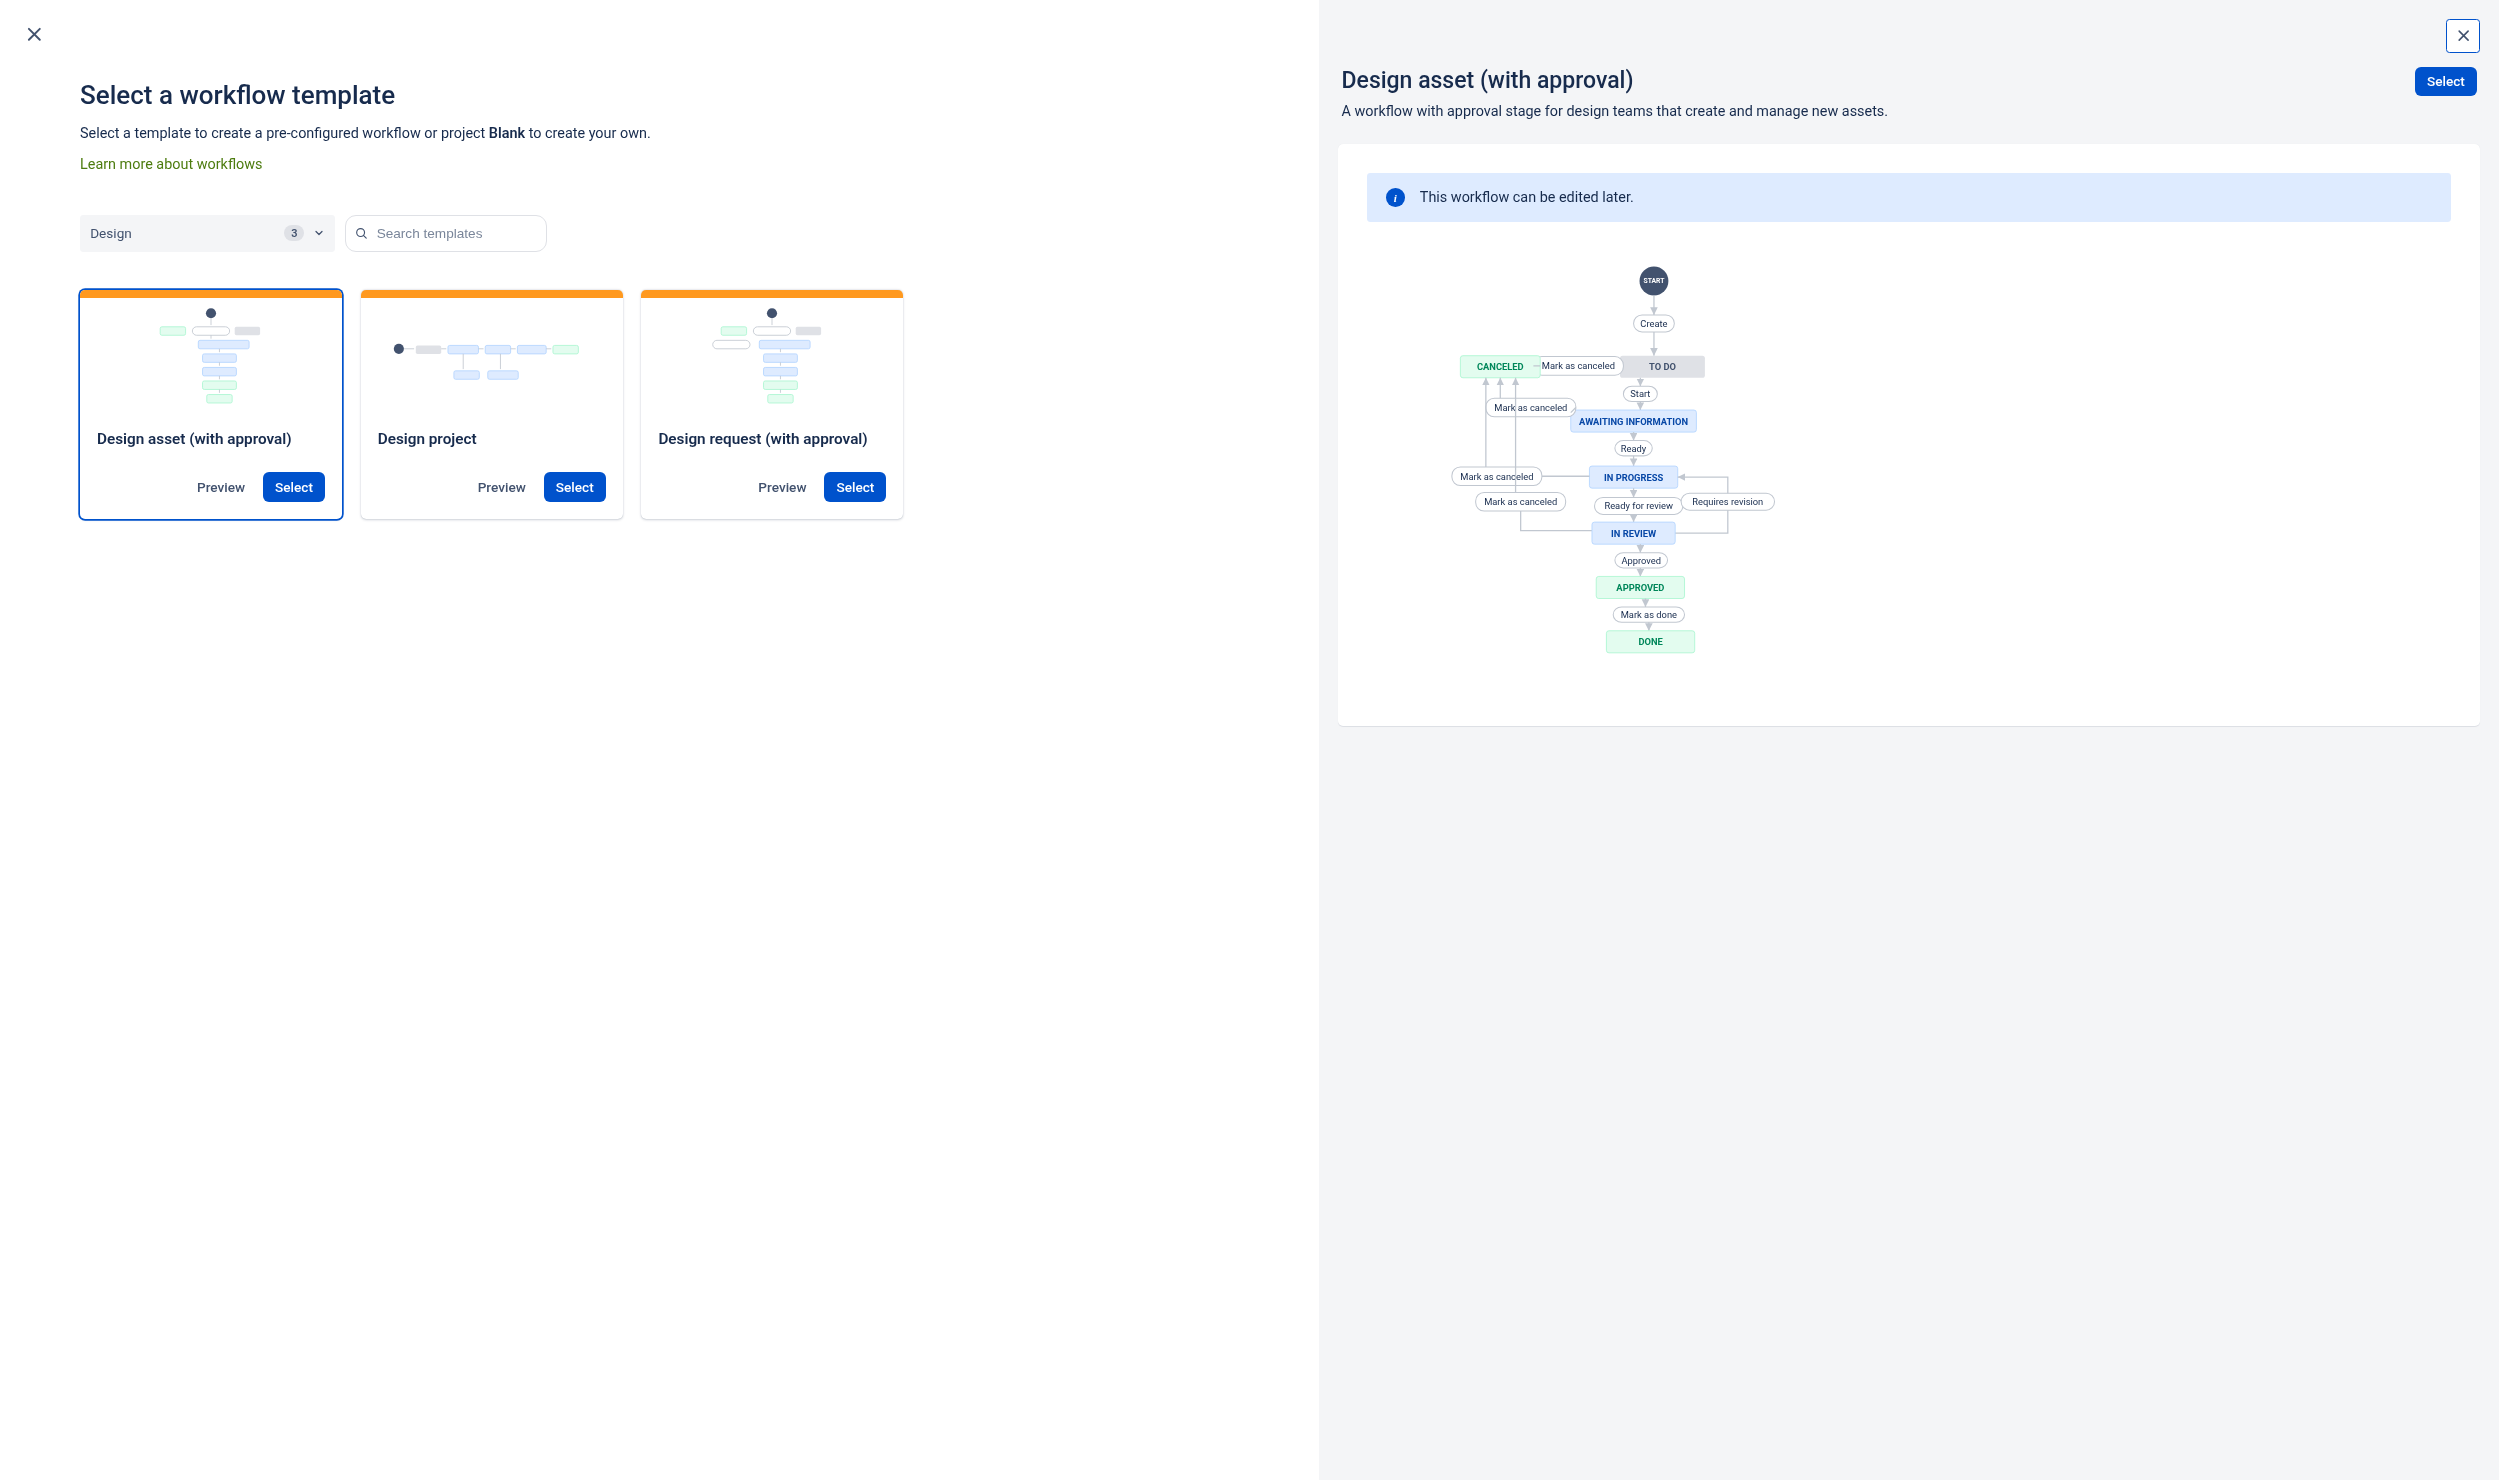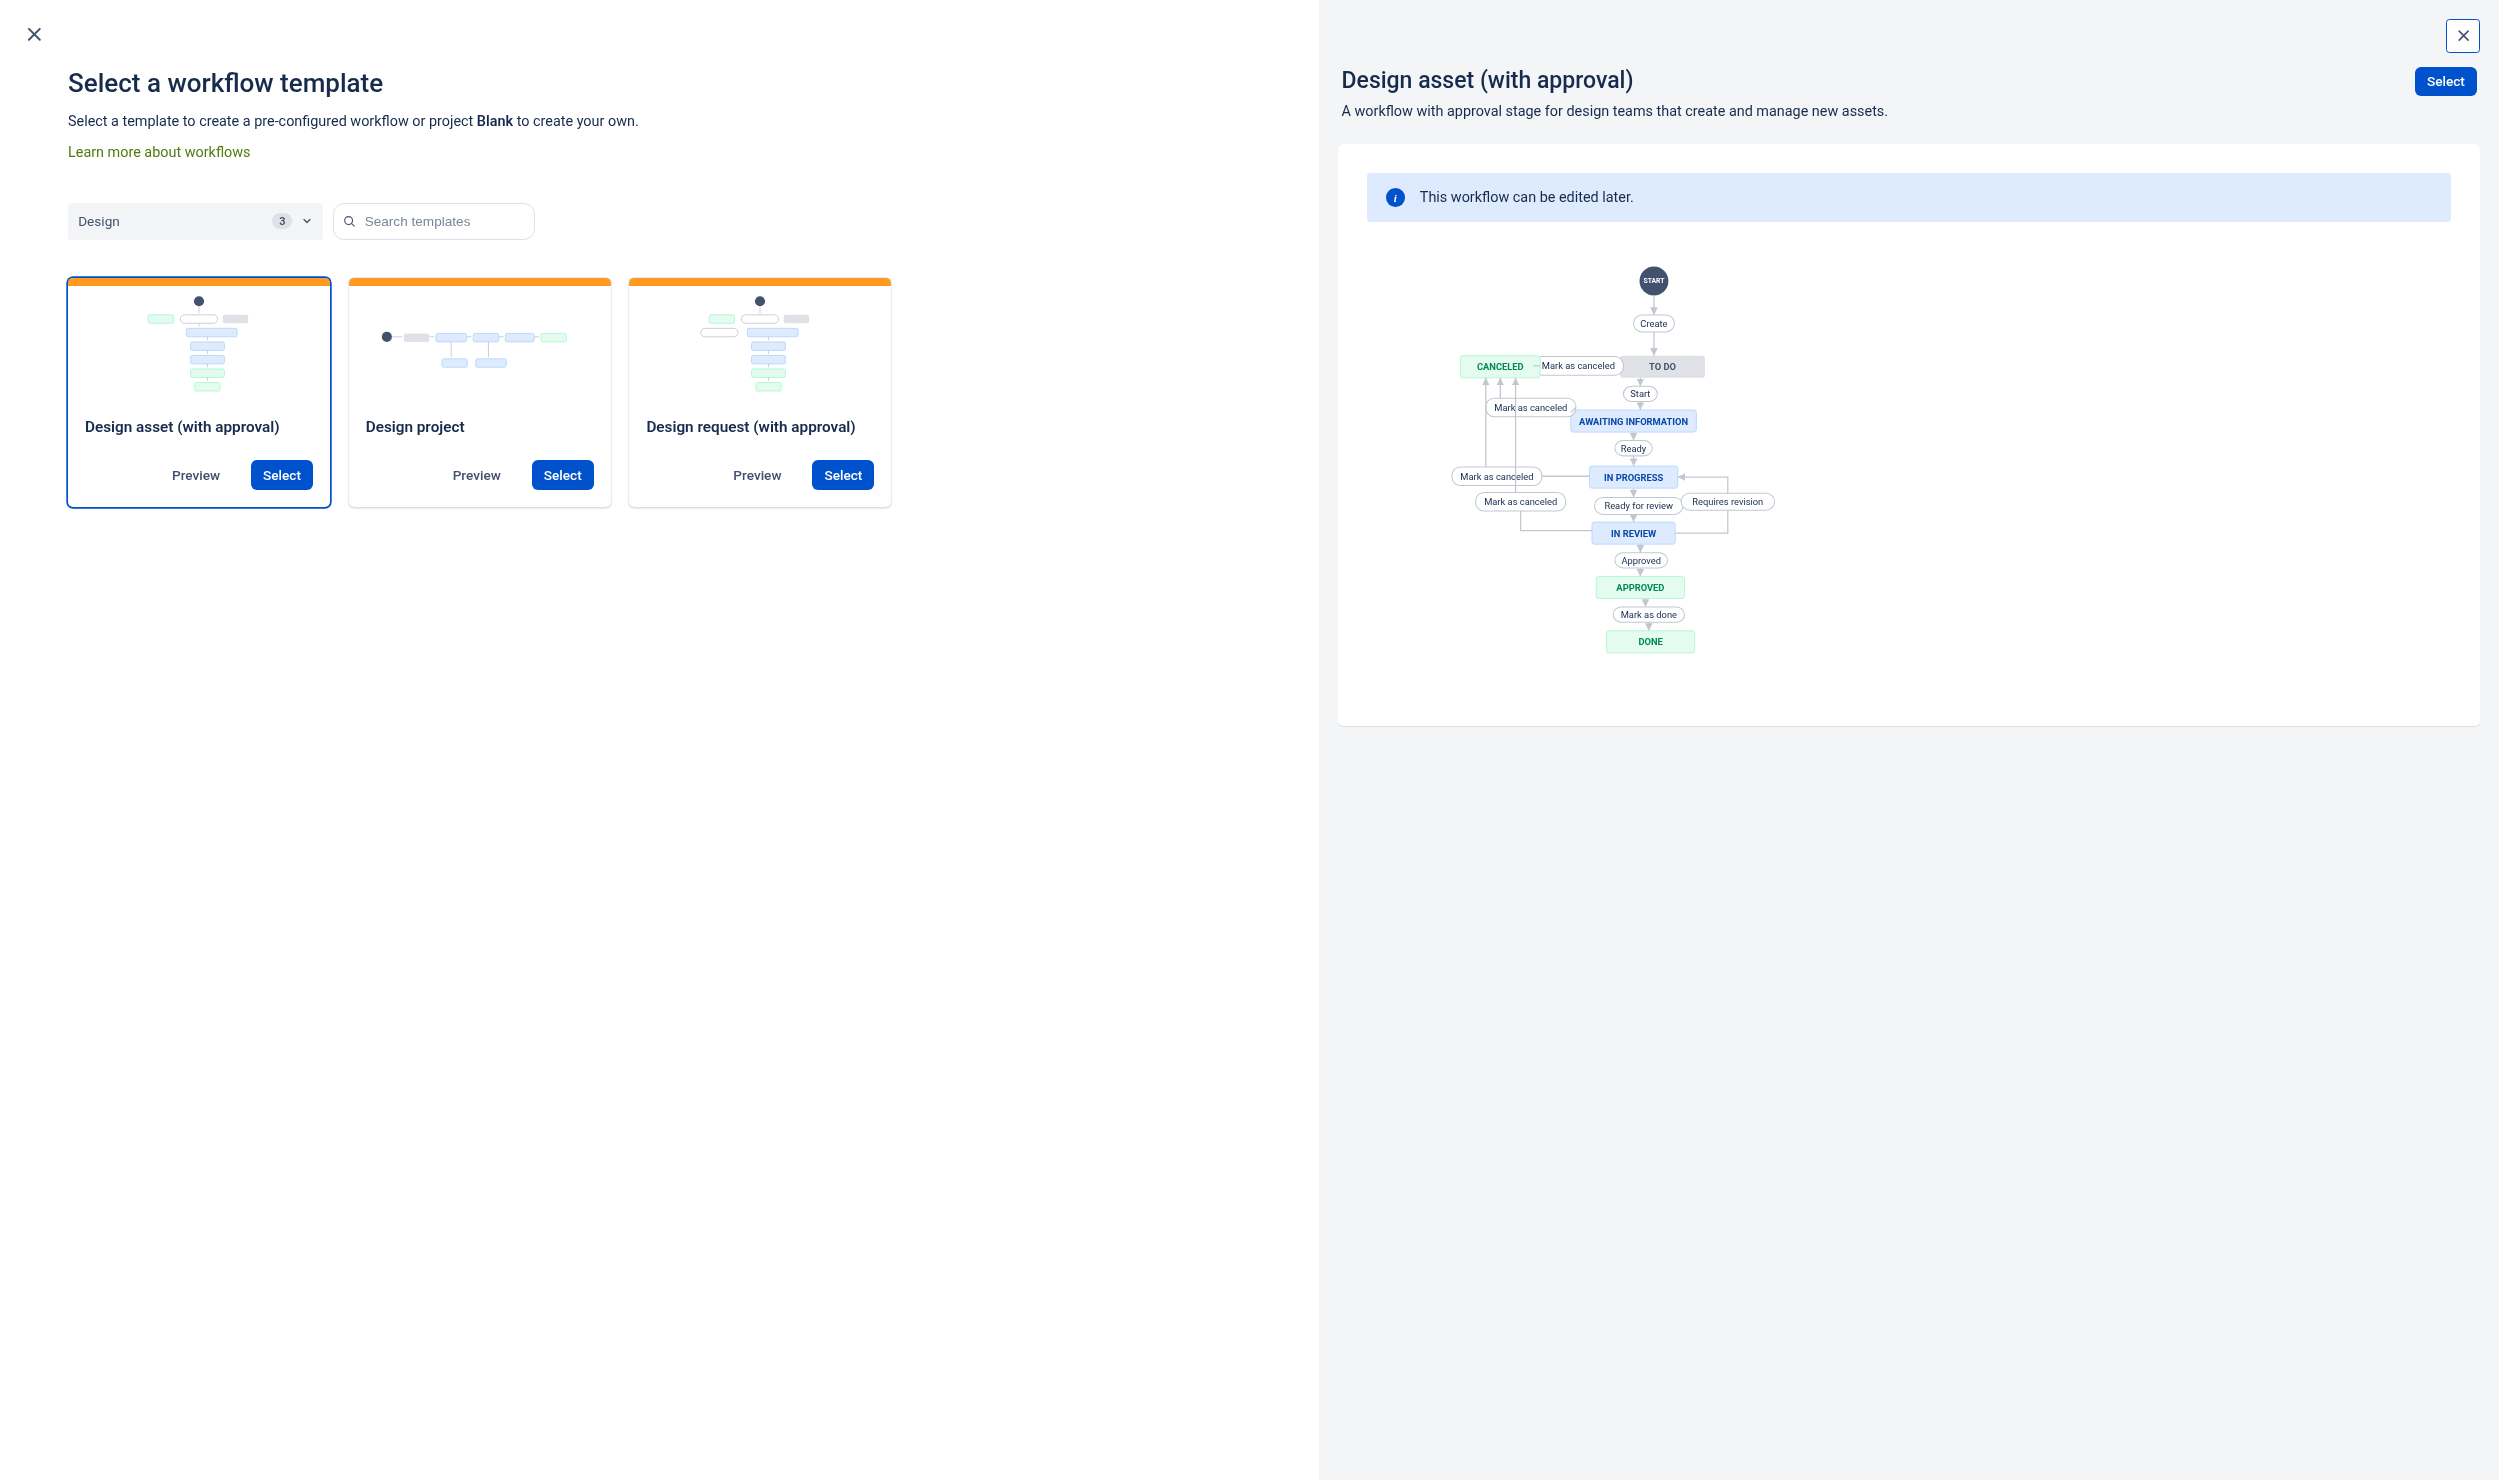--- a/index.html
+++ b/index.html
@@ -9,21 +9,21 @@
       background: #fff;
       display: flex;
       min-height: 100vh;
     }
 
     
     .left-panel {
       width: 52.8%;
       background: #fff;
       position: relative;
-      padding: 0;
+      padding: 12px;
     }
     .close-left {
       position: absolute;
       top: 17px;
       left: 17px;
       width: 34px;
       height: 34px;
       display: flex;
       align-items: center;
       justify-content: center;
@@ -135,21 +135,21 @@
     }
     .card-title {
       font-size: 15.3px;
       font-weight: 600;
       color: #172B4D;
       margin-top: 5.1px;
     }
     .card-actions {
       display: flex;
       justify-content: flex-end;
-      gap: 19px;
+      gap: 6px;
       margin-top: 24px;
     }
     .btn {
       font-size: 13.6px;
       font-weight: 500;
       border-radius: 6px;
       padding: 6.8px 12px;
       cursor: pointer;
       border: none;
       font-family: inherit;

